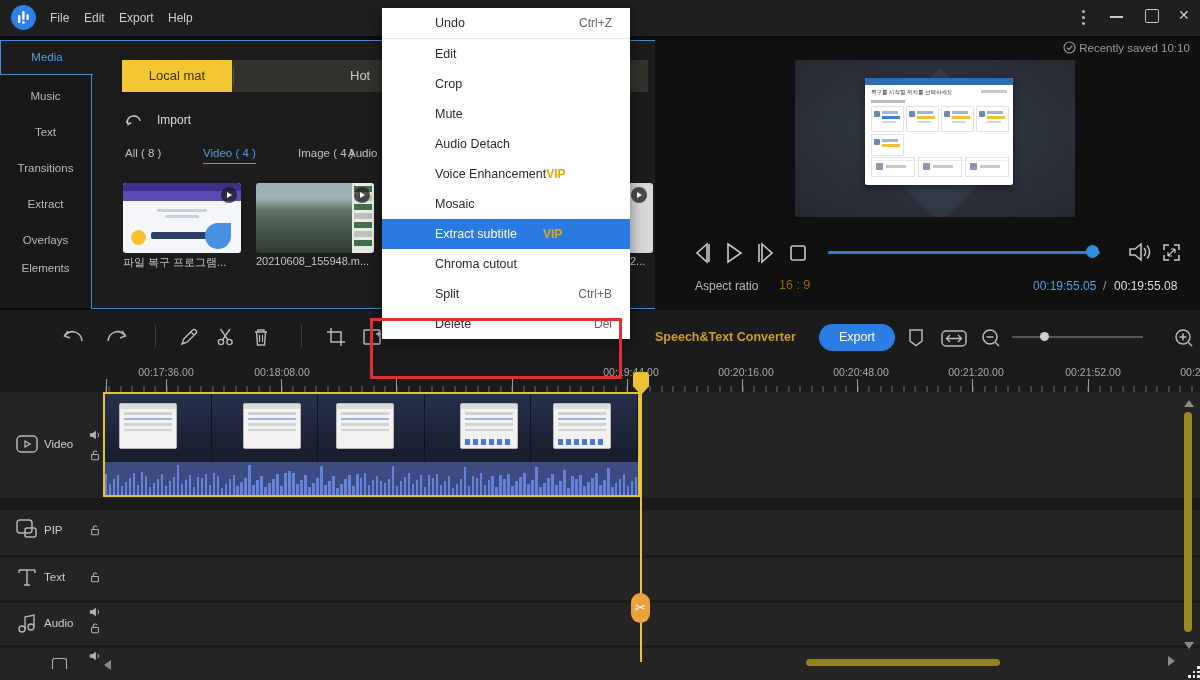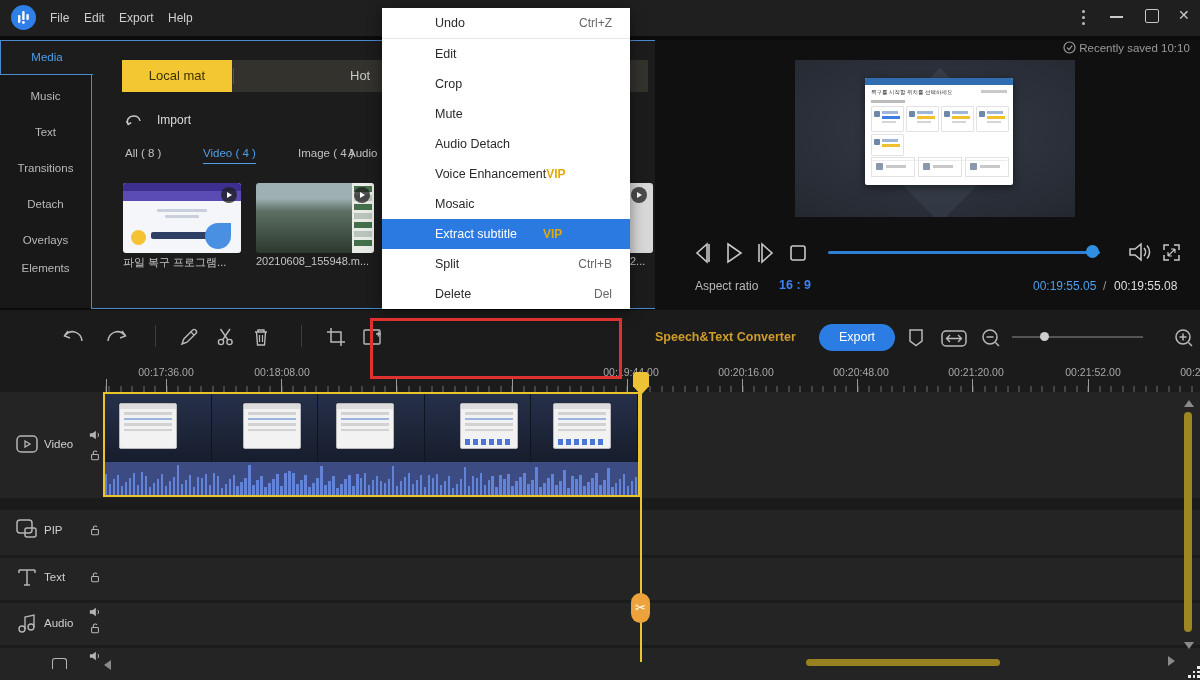--- a/index.html
+++ b/index.html
@@ -67,21 +67,21 @@
   .pcard .l2{position:absolute;left:10px;top:14px;width:14px;height:2px;background:#d5d5d5;}
   .bcard{position:absolute;width:42px;height:18px;border:1px solid #e2e2e2;bottom:8px;}
   .bcard .ic{position:absolute;left:4px;top:5px;width:7px;height:7px;background:#8a97ad;border-radius:1px;}
   .bcard .l1{position:absolute;left:14px;top:7px;width:20px;height:3px;background:#c9c9c9;}
   .pdiv{position:absolute;left:6px;top:68px;width:136px;height:1px;background:#ececec;}
   
   .pc-icon{top:242px;}
   .pslider{left:828px;top:251px;width:272px;height:3px;background:#2f7fd6;border-radius:2px;}
   .pknob{left:1086px;top:245px;width:13px;height:13px;border-radius:50%;background:#2f8fe0;}
   .aspect-label{left:695px;top:279px;font-size:12px;color:#b9b9b9;}
-  .aspect-value{left:779px;top:278px;font-size:12.5px;color:#3b82f6;font-weight:bold;}
+  .aspect-value{left:779px;top:278px;font-size:12.5px;color:#a16207;font-weight:normal;}
   .time-cur{left:1033px;top:279px;font-size:12px;color:#4f9fea;}
   .time-sep{left:1103px;top:279px;font-size:12px;color:#999;}
   .time-tot{left:1114px;top:279px;font-size:12px;color:#dedede;}
   
   .tl-section{left:0;top:310px;width:1200px;height:370px;background:#1b1b1b;}
   .tbi{top:327px;}
   .tdivider{top:325px;width:1px;height:22px;background:#3d3d3d;}
   .speech{left:655px;top:330px;font-size:12.5px;color:#cf9d2b;font-weight:bold;}
   .export-btn{left:819px;top:324px;width:76px;height:27px;border-radius:14px;background:#2b7de3;color:#fff;
       font-size:12.5px;text-align:center;line-height:27px;}
@@ -167,21 +167,21 @@
     <div class="abs maxbtn"></div>
     <div class="abs closebtn winbtn">✕</div>
   </div>
 
   <div class="abs media-content"></div>
   <div class="abs sidebar"></div>
   <div class="abs side-item active" style="top:40px">Media</div>
   <div class="abs side-item" style="top:78px">Music</div>
   <div class="abs side-item" style="top:114px">Text</div>
   <div class="abs side-item" style="top:150px">Transitions</div>
-  <div class="abs side-item" style="top:186px">Detach</div>
+  <div class="abs side-item" style="top:186px">Extract</div>
   <div class="abs side-item" style="top:222px">Overlays</div>
   <div class="abs side-item" style="top:250px">Elements</div>
 
   <div class="abs tabrow"></div>
   <div class="abs tab active" style="left:122px;width:110px">Local mat</div>
   <div class="abs tabdiv"></div>
   <div class="abs tab" style="left:350px;width:60px;text-align:left">Hot</div>
 
   <div class="abs import-row">
     <svg class="icon-svg" style="left:0;top:3px" width="17" height="15" viewBox="0 0 17 15">
@@ -655,19 +655,20 @@
   <div class="abs cmenu">
     <div class="mi"><span>Undo</span><span class="sc">Ctrl+Z</span></div>
     <div class="msep"></div>
     <div class="mi"><span>Edit</span></div>
     <div class="mi"><span>Crop</span></div>
     <div class="mi"><span>Mute</span></div>
     <div class="mi"><span>Audio Detach</span></div>
     <div class="mi"><span>Voice Enhancement</span><span class="vip">VIP</span></div>
     <div class="mi"><span>Mosaic</span></div>
     <div class="mi hl"><span>Extract subtitle</span><span class="vip vip-abs">VIP</span></div>
+    <div class="mi"><span>Chroma cutout</span></div>
     <div class="mi"><span>Split</span><span class="sc">Ctrl+B</span></div>
     <div class="mi"><span>Delete</span><span class="sc">Del</span></div>
   </div>
 
   <div class="abs redbox"></div>
 
 </div>
 
 </body></html>

